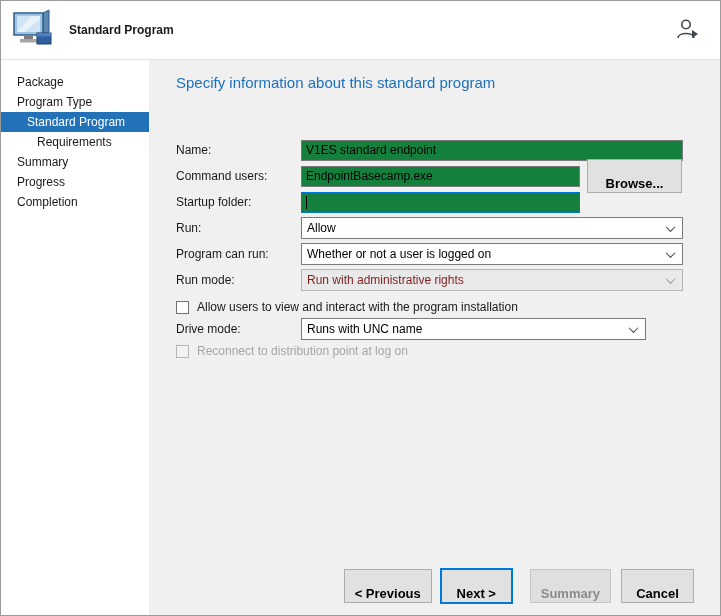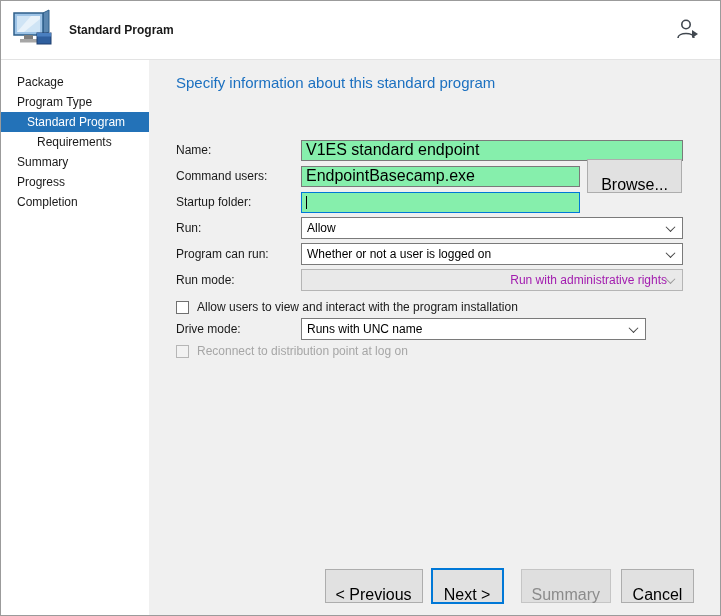--- a/index.html
+++ b/index.html
@@ -44,48 +44,48 @@
   .nav-item.selected { background: #2372b8; color: #fff; }
 
   .main { flex: 1; background: #f0f0f0; position: relative; padding: 14px 0 0 27px; }
   .main-title { color: #1b70c0; font-size: 15px; margin-bottom: 48px; font-weight: normal; }
 
   
   .form-row { display: flex; align-items: center; height: 22px; margin-bottom: 4px; }
   .form-label { width: 125px; flex: 0 0 auto; font-size: 12px; color: #1a1a1a; }
 
   .text-input {
-    height: 21px; background: #86efac; border: 1px solid #7a7a7a;
-    font-family: inherit; font-size: 16px; padding: 0 4px; color: #000;
+    height: 21px; background: #15803d; border: 1px solid #7a7a7a;
+    font-family: inherit; font-size: 12px; padding: 0 4px; color: #000;
     display: flex; align-items: center;
   }
   input.text-input { display: inline-block; }
   .w-name { width: 382px; }
   .w-cmd { width: 279px; }
   .text-input.focused { border: 1px solid #0078d7; }
   .caret { display: inline-block; width: 1px; height: 13px; background: #000; }
 
   .btn {
     height: 23px; min-width: 73px; padding: 16px 10px;
     background: #e1e1e1; border: 1px solid #adadad;
-    font-family: inherit; font-size: 16px; color: #000; text-align: center;
+    font-family: inherit; font-size: 13px; color: #000; text-align: center; font-weight: bold;
   }
   .browse-btn { margin-left: 7px; width: 95px; height: 22px; }
 
   .combo {
     height: 22px; width: 382px; background: #fff; border: 1px solid #7a7a7a;
     display: flex; align-items: center; padding: 0 8px 0 5px; font-size: 12px; color: #000;
   }
   .combo .combo-value { flex: 1; white-space: nowrap; overflow: hidden; }
   .chev {
     width: 7px; height: 7px; flex: 0 0 auto;
     border-right: 1.5px solid #444; border-bottom: 1.5px solid #444;
     transform: rotate(45deg) translate(-1px,-1px);
   }
-  .combo.disabled { background: #e9e9e9; border-color: #b5b5b5; color: #a21caf; text-align: right; }
+  .combo.disabled { background: #e9e9e9; border-color: #b5b5b5; color: #7f1d1d; }
   .combo.disabled .chev { border-color: #9a9a9a; }
   .combo.narrow { width: 345px; }
 
   .check-row { display: flex; align-items: center; margin-bottom: 4px; }
   .checkbox {
     width: 13px; height: 13px; background: #fff; border: 1px solid #707070;
     margin-right: 8px; flex: 0 0 auto;
   }
   .check-row.disabled .checkbox { border-color: #b6b6b6; background: #f2f2f2; }
   .check-row.disabled .check-label { color: #a6a6a6; }

